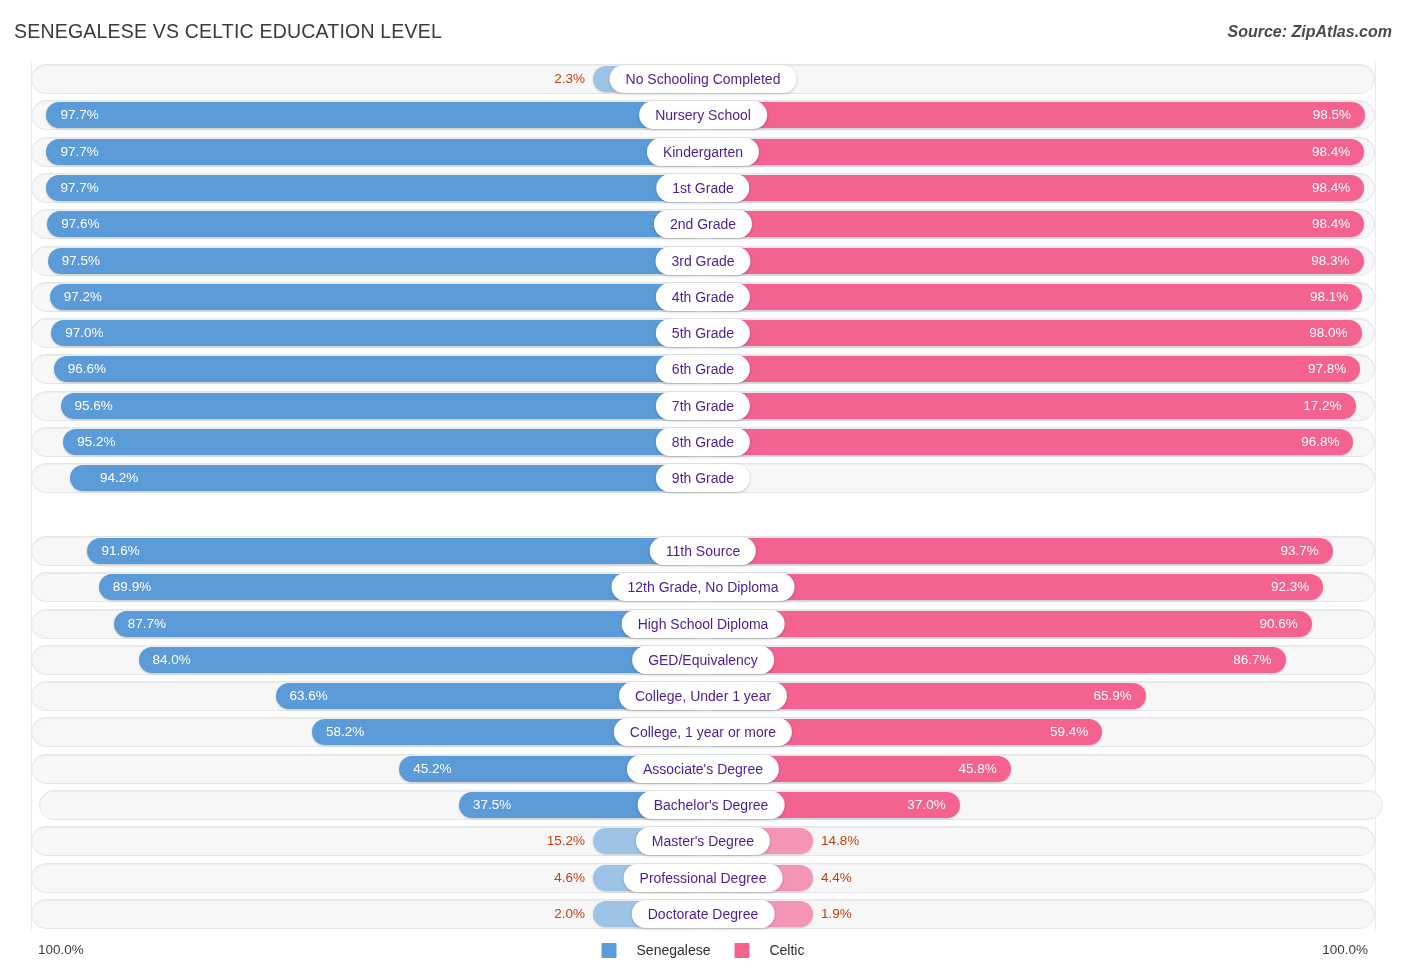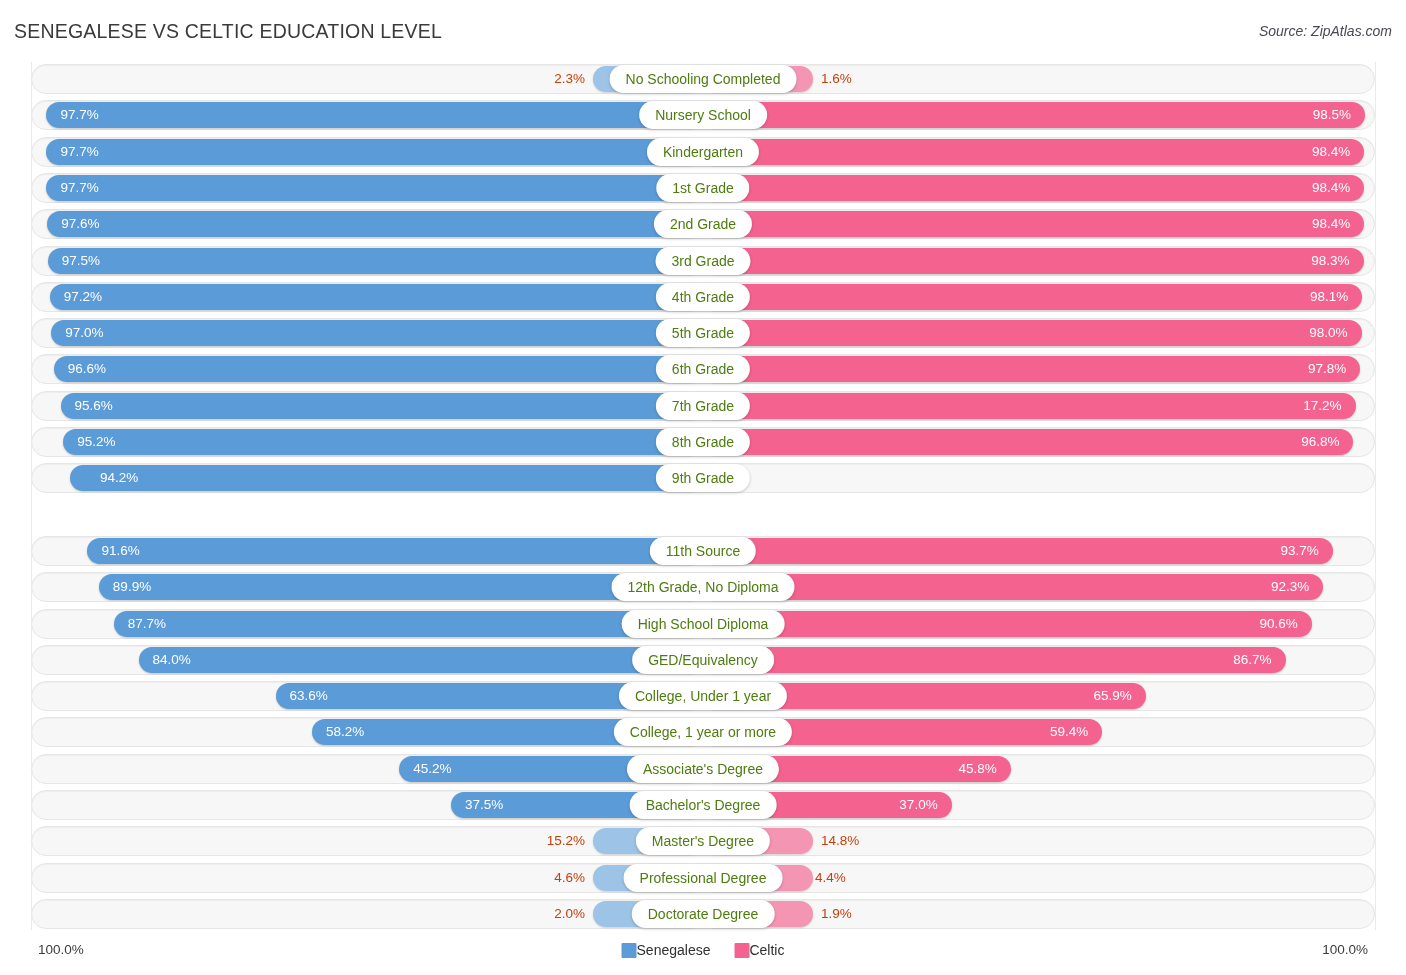--- a/index.html
+++ b/index.html
@@ -27,23 +27,23 @@
     left: 14px; top: 20px;
     font-size: 19.5px;
     letter-spacing: 0.2px;
     color: #3a3a3a;
     font-weight: 400;
     white-space: nowrap;
   }
   #source-label {
     position: absolute;
     right: 14px; top: 23px;
-    font-size: 14px;
+    font-size: 16px;
     font-style: italic;
-    font-weight: normal;
+    font-weight: bold;
     color: #4a4a52;
     white-space: nowrap;
   }
 
   
   #plot {
     position: absolute;
     left: 0; top: 62px;
     width: 1406px;
     height: 872px;
@@ -118,21 +118,21 @@
     position: absolute;
     left: 50%;
     top: 1px;
     height: 28px;
     transform: translateX(-50%);
     background: #ffffff;
     border-radius: 14px;
     padding: 0 16px;
     line-height: 28px;
     font-size: 14px;
-    color: #4d7c0f;
+    color: #4c1d95;
     white-space: nowrap;
     box-shadow: 0 1px 3px rgba(0,0,0,0.22);
     z-index: 5;
   }
 
   
   #footer {
     position: absolute;
     left: 0; top: 934px;
     width: 1406px; height: 41px;
@@ -153,21 +153,21 @@
     position: absolute;
     left: 50%; top: 8px;
     transform: translateX(-50%);
     display: flex;
     align-items: center;
     gap: 24px;
   }
   .legend-item {
     display: flex;
     align-items: center;
-    gap: 0;
+    gap: 20px;
   }
   .legend-swatch {
     width: 15px; height: 15px;
     border-radius: 1px;
   }
   .legend-text {
     font-size: 14px;
     color: #2f2f2f;
   }
 </style>
@@ -184,24 +184,20 @@
   <div id="plot">
       <div class="gridline" style="left: 31px;"></div>
       <div class="gridline" style="left: 1375px;"></div>
       <div class="row" style="top: 2px;">
         <div class="track"></div>
         <div class="halves">
           <div class="half left">
             <div class="bar bar-blue-lite" style="width: 110px;"></div>
             <div class="val outside" style="right: 118px;">2.3%</div>
           </div>
-          <div class="half right">
-            <div class="bar bar-pink-lite" style="width: 110px;"></div>
-            <div class="val outside" style="left: 118px;">1.6%</div>
-          </div>
         </div>
         <div class="cat-pill">No Schooling Completed</div>
       </div>
       <div class="row" style="top: 38.3px;">
         <div class="track"></div>
         <div class="halves">
           <div class="half left">
             <div class="bar bar-blue" style="width: 656.544px;"></div>
             <div class="val inside" style="left: 29.456px;">97.7%</div>
           </div>
@@ -439,21 +435,21 @@
             <div class="bar bar-blue" style="width: 303.744px;"></div>
             <div class="val inside" style="left: 382.256px;">45.2%</div>
           </div>
           <div class="half right">
             <div class="bar bar-pink" style="width: 307.776px;"></div>
             <div class="val inside" style="right: 378.224px;">45.8%</div>
           </div>
         </div>
         <div class="cat-pill">Associate's Degree</div>
       </div>
-      <div class="row" style="top: 728px;">
+      <div class="row" style="top: 728px; margin-left: 8px;">
         <div class="track"></div>
         <div class="halves">
           <div class="half left">
             <div class="bar bar-blue" style="width: 252px;"></div>
             <div class="val inside" style="left: 434px;">37.5%</div>
           </div>
           <div class="half right">
             <div class="bar bar-pink" style="width: 248.64px;"></div>
             <div class="val inside" style="right: 437.36px;">37.0%</div>
           </div>
@@ -476,21 +472,21 @@
       </div>
       <div class="row" style="top: 800.6px;">
         <div class="track"></div>
         <div class="halves">
           <div class="half left">
             <div class="bar bar-blue-lite" style="width: 110px;"></div>
             <div class="val outside" style="right: 118px;">4.6%</div>
           </div>
           <div class="half right">
             <div class="bar bar-pink-lite" style="width: 110px;"></div>
-            <div class="val outside" style="left: 112px;">4.4%</div>
+            <div class="val outside" style="left: 118px;">4.4%</div>
           </div>
         </div>
         <div class="cat-pill">Professional Degree</div>
       </div>
       <div class="row" style="top: 836.9px;">
         <div class="track"></div>
         <div class="halves">
           <div class="half left">
             <div class="bar bar-blue-lite" style="width: 110px;"></div>
             <div class="val outside" style="right: 118px;">2.0%</div>

